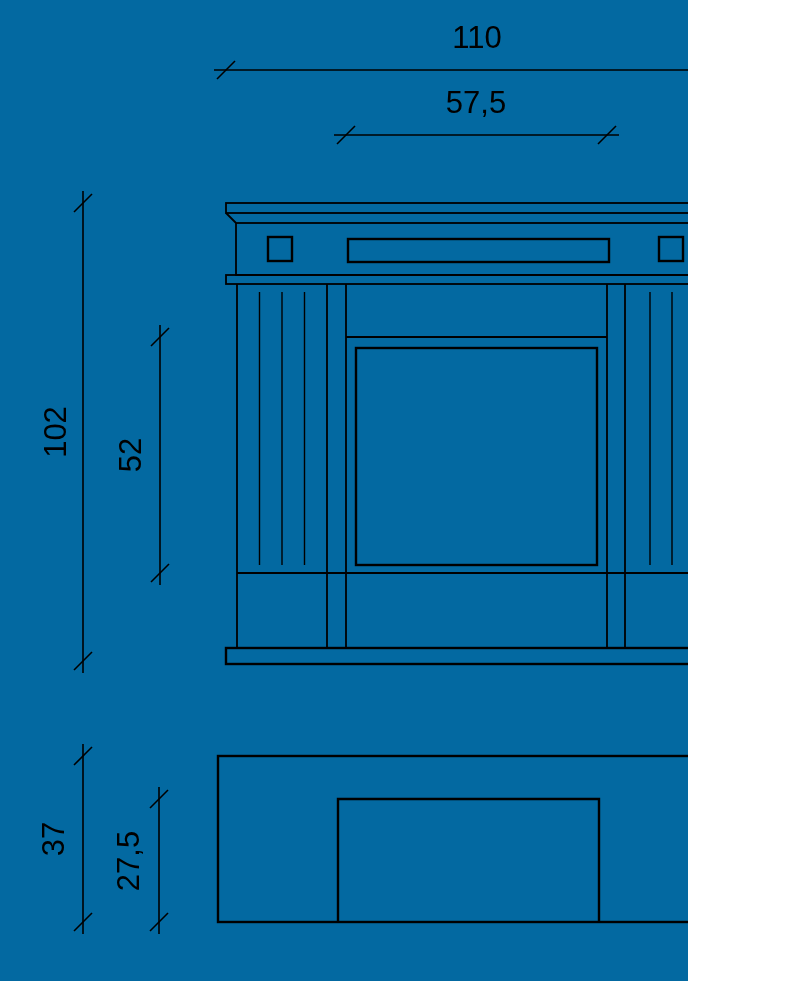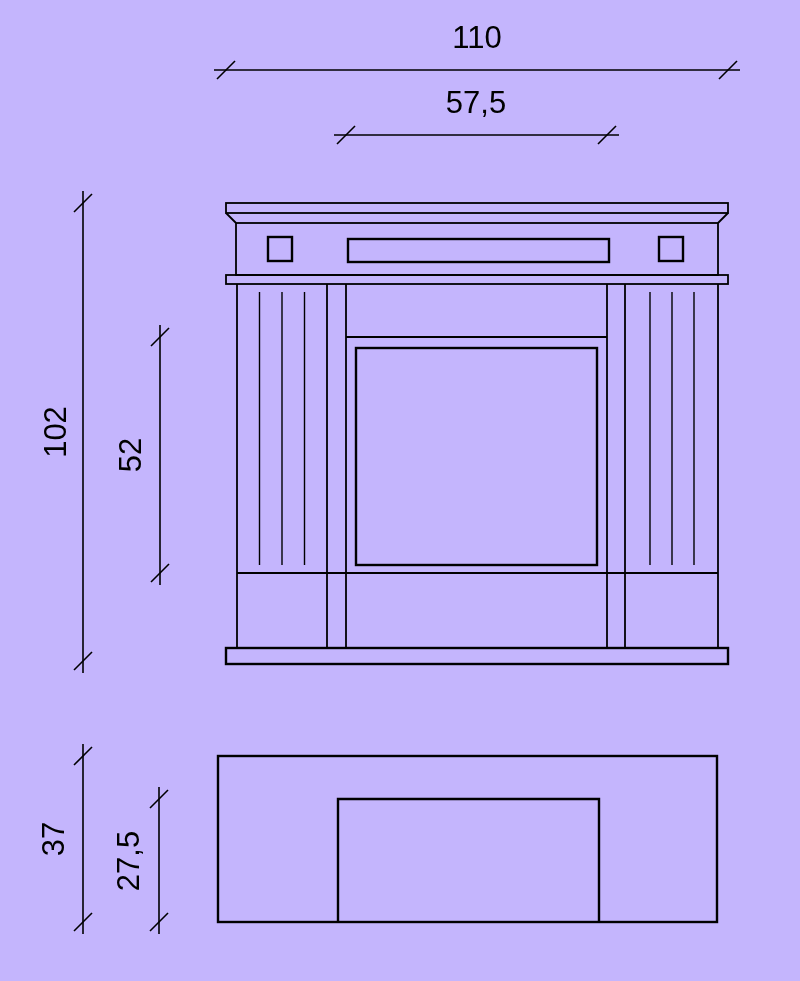--- a/index.html
+++ b/index.html
@@ -2,23 +2,23 @@
 <html><head>
 <meta charset="utf-8">
 <style>
   html, body {
     margin: 0;
     padding: 0;
     background: #ffffff;
   }
   .canvas {
     position: relative;
-    width: 800px;
+    width: 688px;
     height: 981px;
-    background: #c4b5fd;
+    background: #0369a1;
     overflow: hidden;
   }
   svg { display: block; }
   .ln   { fill: none; stroke: #000000; }
   .s1   { stroke-width: 1.8; }
   .s2   { stroke-width: 2.4; }
   .sf   { stroke-width: 1.4; }
   .sd   { stroke-width: 1.6; }
   .dim-text {
     font-family: "Liberation Sans", sans-serif;

